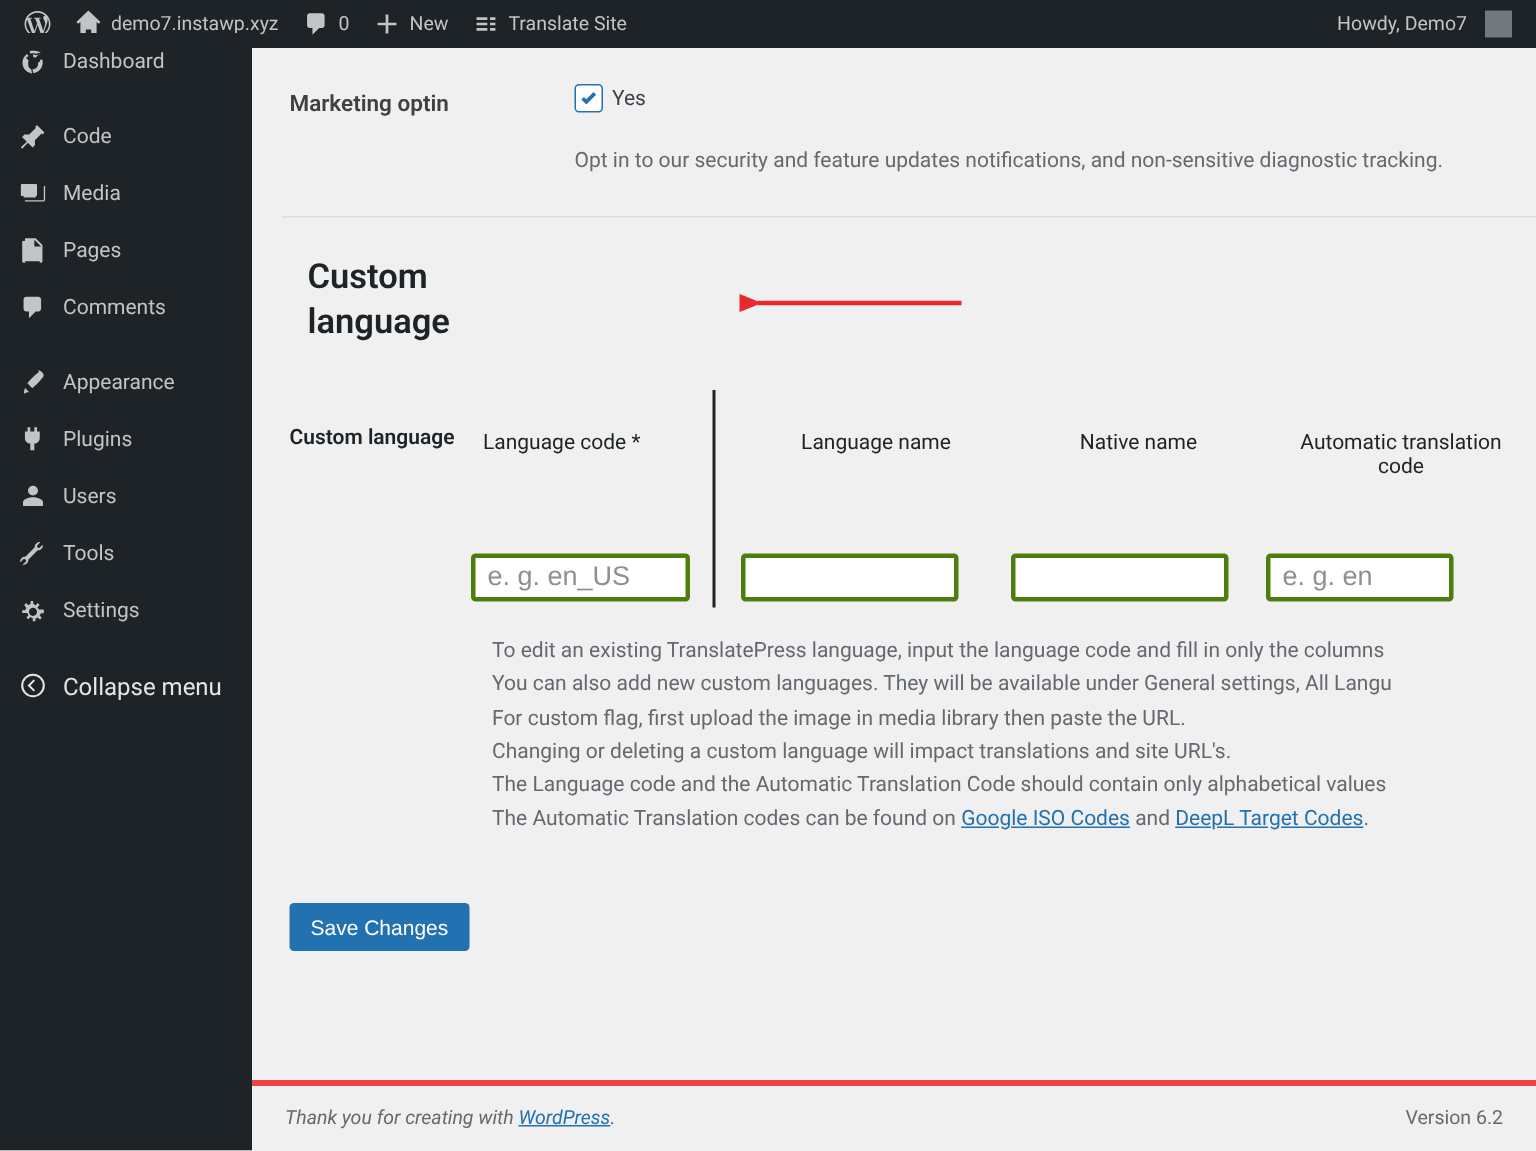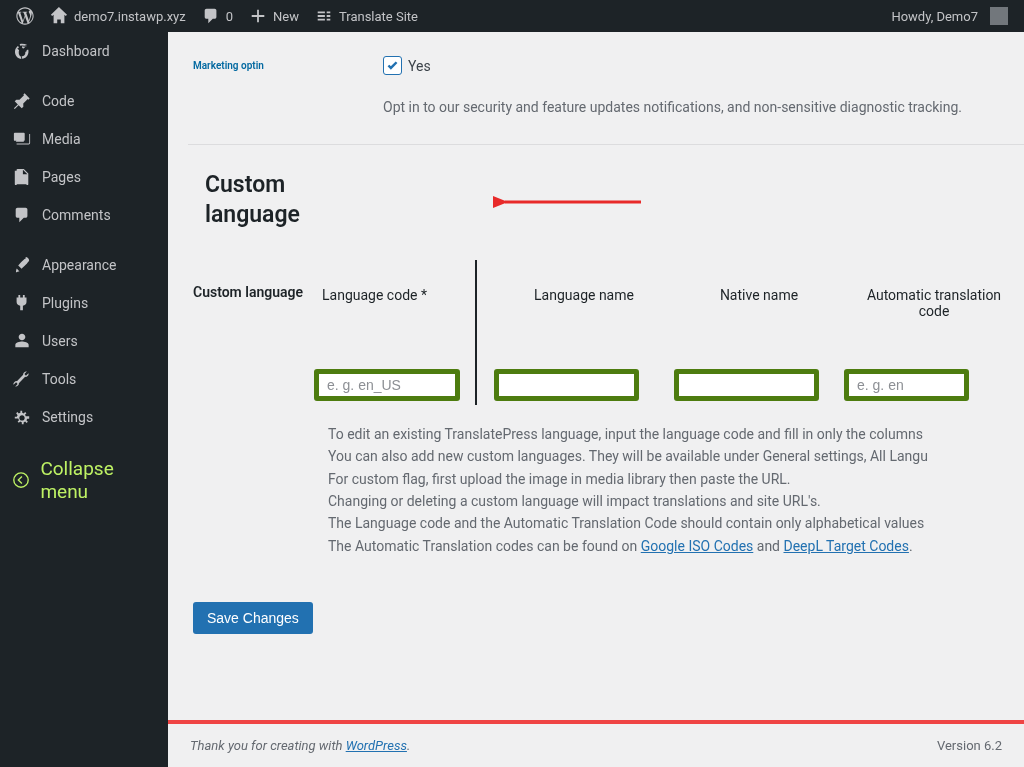--- a/index.html
+++ b/index.html
@@ -4,47 +4,47 @@
 <style>
 html,body{margin:0;padding:0;font-family:-apple-system,BlinkMacSystemFont,"Segoe UI",Roboto,Oxygen,Ubuntu,sans-serif;background:#f0f0f1;color:#1d2327}
 body{width:1024px;height:767px;overflow:hidden;position:relative}
 
 .admin-bar{height:32px;background:#1d2327;color:#c3c4c7;display:flex;align-items:center;font-size:13px;justify-content:space-between;padding:0 8px}
 .ab-left,.ab-right{display:flex;align-items:flex-start;height:100%}
 .ab-item{display:flex;align-items:center;gap:6px;padding:0 8px;height:100%;cursor:pointer}
 .ab-item svg,.ab-ico{width:18px;height:18px;fill:#c3c4c7;display:inline-flex;align-items:center;justify-content:center}
 .ab-avatar{width:18px;height:18px;background:#72777c;margin-left:6px}
 
-.sidebar{position:absolute;top:32px;left:0;bottom:0;width:168px;background:#1d2327;color:#c3c4c7;font-size:14px}
+.sidebar{position:absolute;top:22px;left:0;bottom:0;width:168px;background:#1d2327;color:#c3c4c7;font-size:14px}
 .side-item{display:flex;align-items:center;gap:10px;padding:9px 12px;cursor:pointer}
 .side-sep{height:12px}
 .side-ico{width:20px;height:20px;display:flex;align-items:center;justify-content:center}
 .side-ico svg{width:18px;height:18px;fill:currentColor}
-.collapse-item{display:flex;align-items:center;gap:10px;padding:9px 12px;cursor:pointer;color:#bef264;font-size:19px}
+.collapse-item{display:flex;align-items:center;gap:10px;padding:9px 12px;cursor:pointer;color:#e5e5e5;font-size:16px}
 
 .content{position:absolute;top:32px;left:168px;right:0;bottom:0;overflow:hidden;background:#f0f0f1}
 .wrap{padding:20px 0 20px 25px}
 .form-row{display:flex;align-items:flex-start;padding:4px 0}
-.form-row .lab{width:190px;font-size:10px;color:#0369a1;font-weight:600;padding-top:4px}
+.form-row .lab{width:190px;font-size:15px;color:#404040;font-weight:600;padding-top:4px}
 .form-row .val{flex:1;font-size:14px;color:#3c434a}
 .chk{display:inline-flex;align-items:center;gap:6px;margin-bottom:4px}
 .chk-box{width:17px;height:17px;border:1px solid #2271b1;border-radius:3px;display:flex;align-items:center;justify-content:center;background:#fff}
 .chk-box svg{width:13px;height:13px;fill:none;stroke:#2271b1;stroke-width:3}
 .helptext{color:#646970;margin-top:20px}
 .sec-divider{height:1px;background:#dcdcde;margin:25px 0 25px -5px}
 .sec-heading{font-size:23px;font-weight:600;color:#1d2327;margin:0 0 30px 12px;max-width:130px;line-height:1.3}
 .arrow-annot{position:absolute}
 .col-headers{display:flex;font-size:14px;color:#1d2327;font-weight:400;margin-top:27px}
 .col{box-sizing:border-box;padding:0 8px}
 .col1{width:180px;text-align:left}
 .col2{width:180px;text-align:center}
 .col3{width:170px;text-align:center}
 .col4{width:180px;text-align:center}
 .col-inputs{display:flex;margin-top:50px}
-.col-inputs input{height:32px;border:5px solid #4d7c0f;border-radius:3px;font-size:14px;padding:0 8px;background:#fff;color:#8b5cf6;box-sizing:border-box}
+.col-inputs input{height:32px;border:3px solid #4d7c0f;border-radius:3px;font-size:18px;padding:0 8px;background:#fff;color:#8b5cf6;box-sizing:border-box}
 .col-inputs input::placeholder{color:#8c8f94}
 .col-inputs .cell{box-sizing:border-box;padding:0}
 .cell.c1{width:180px}
 .cell.c1 input{width:146px}
 .cell.c2{width:180px}
 .cell.c2 input{width:145px}
 .cell.c3{width:170px}
 .cell.c3 input{width:145px}
 .cell.c4{width:180px}
 .cell.c4 input{width:125px}

